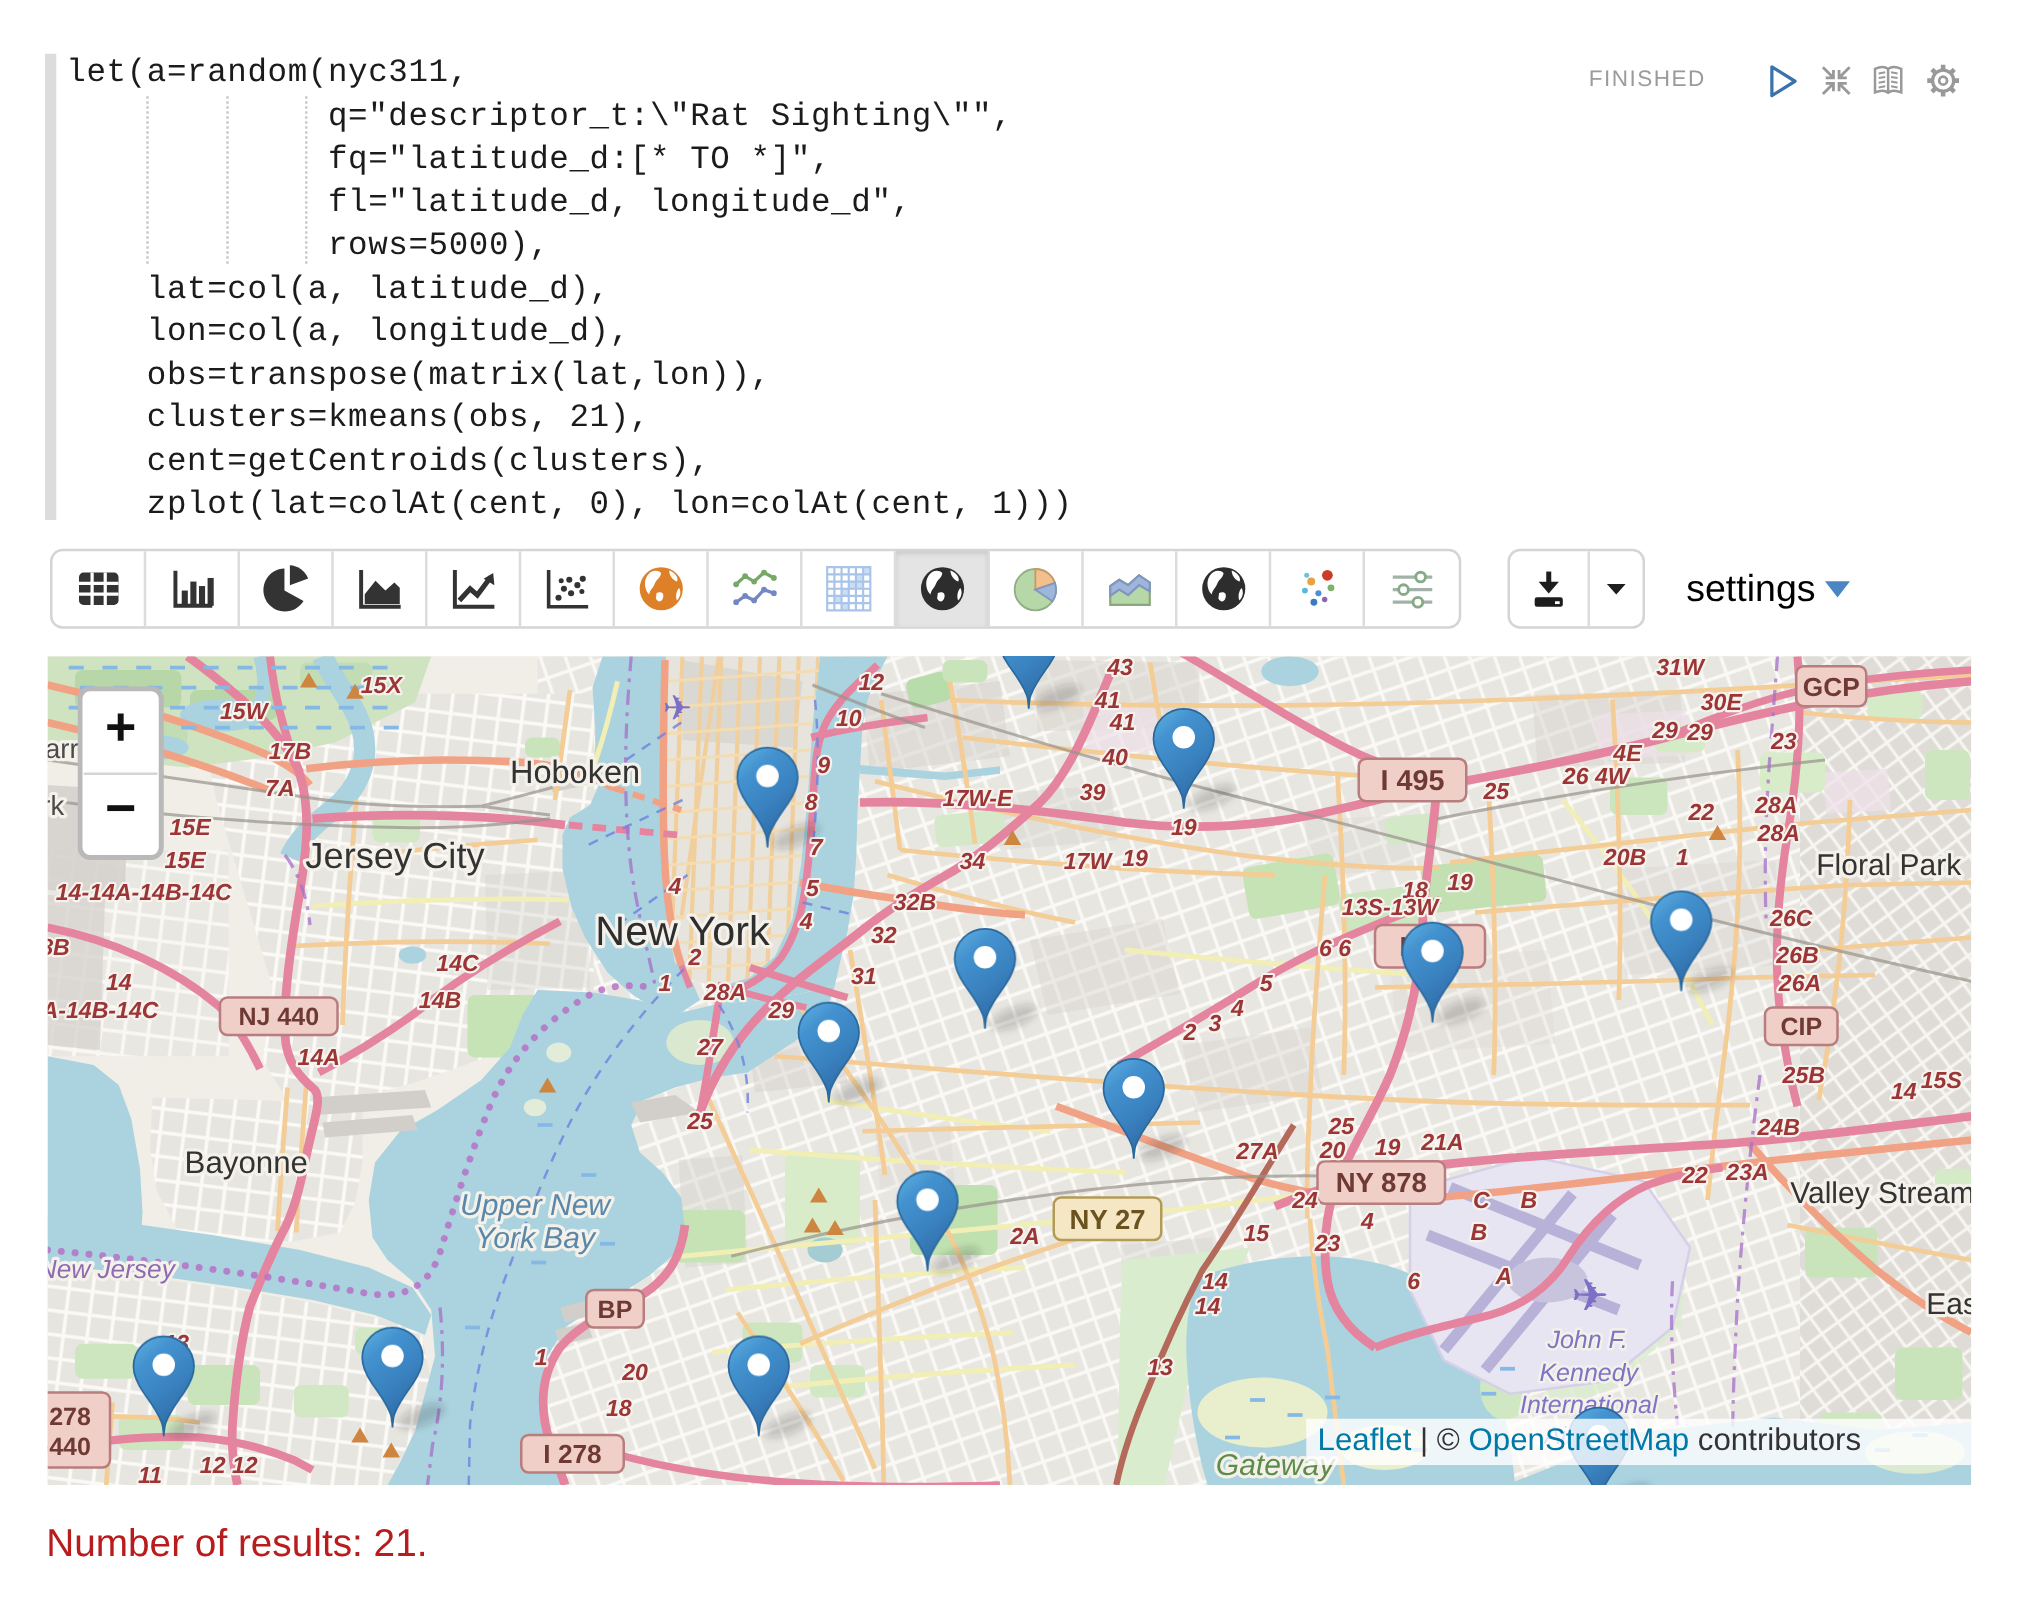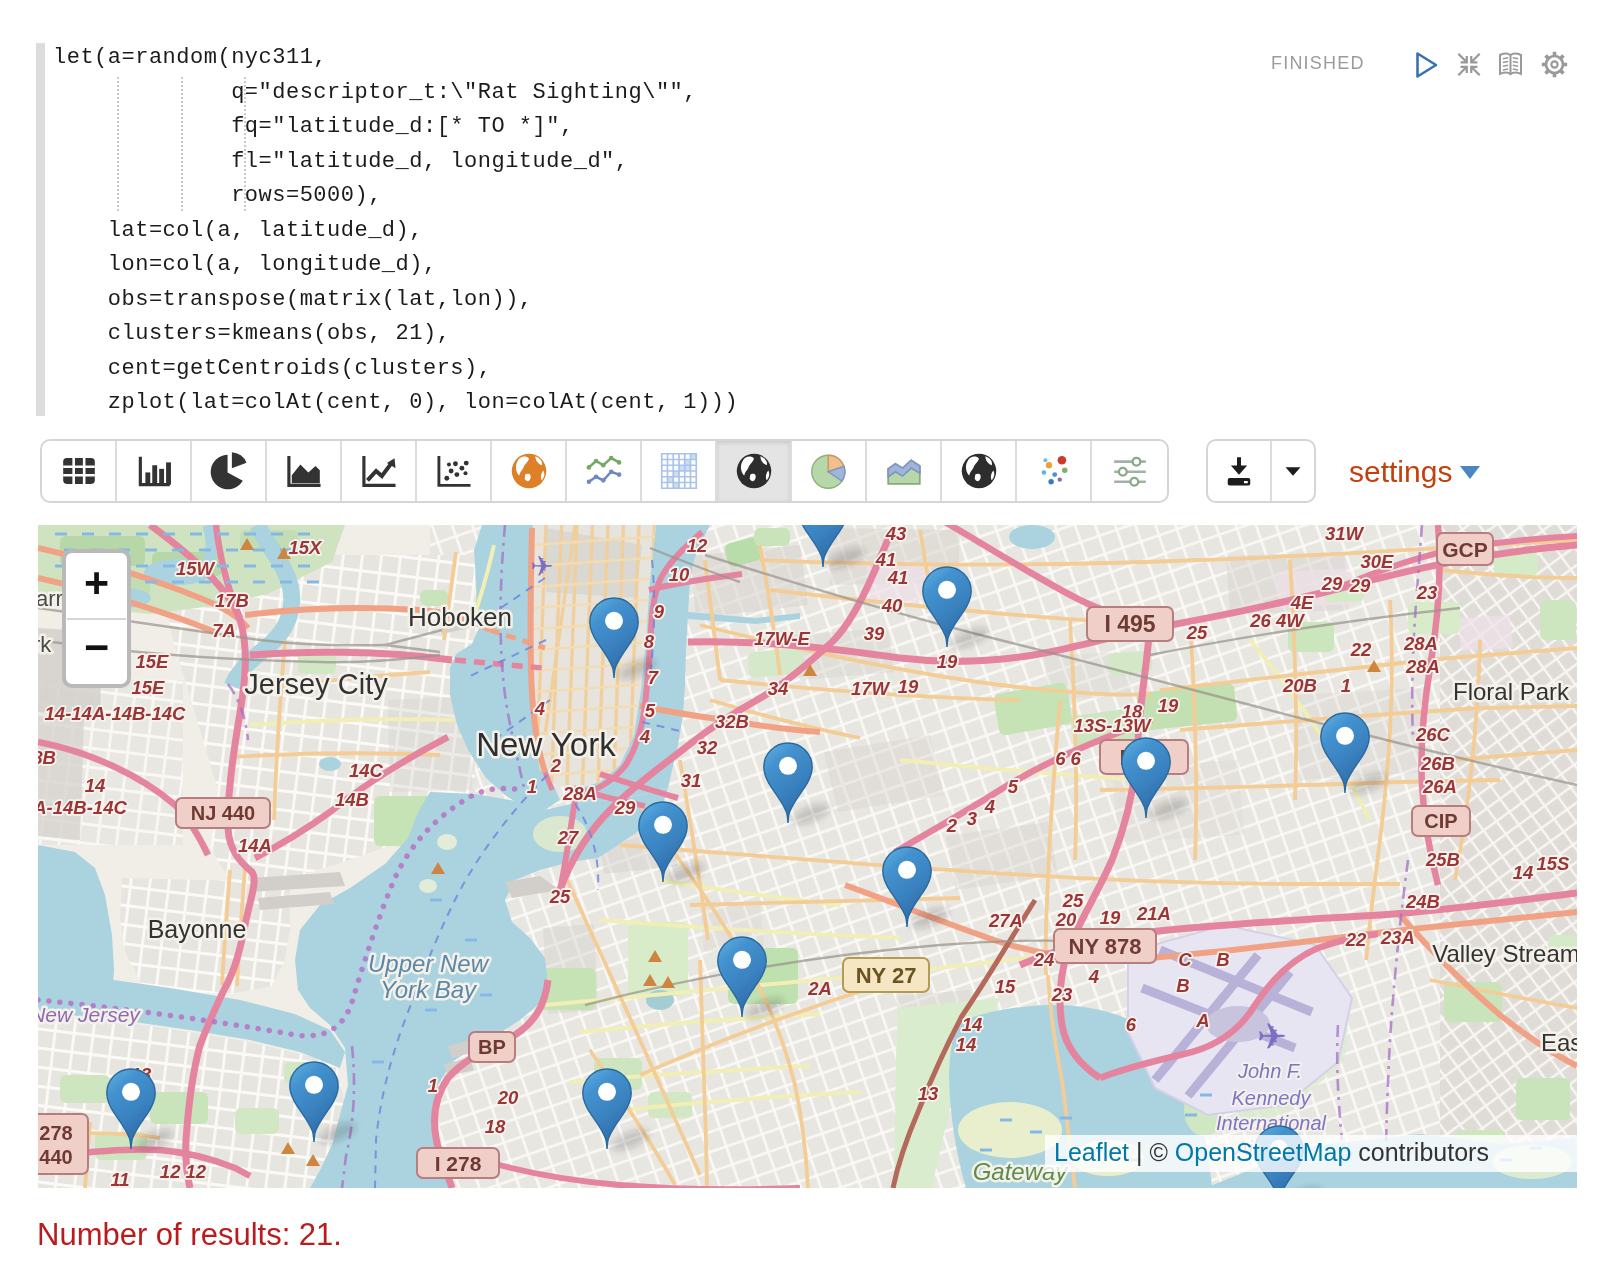--- a/index.html
+++ b/index.html
@@ -1,27 +1,27 @@
 <!DOCTYPE html>
 <html><head><meta charset="utf-8"><style>
 *{box-sizing:border-box}
 html,body{margin:0;padding:0;background:#fff;width:1614px;height:1284px;overflow:hidden}
 body{font-family:"Liberation Sans",sans-serif;position:relative}
-#code{position:absolute;left:53px;top:41px;font-family:"Liberation Mono",monospace;font-size:22px;line-height:34.5px;color:#1b1b1b;white-space:pre;margin:0;letter-spacing:0.5px}
+#code{position:absolute;left:53px;top:41px;font-family:"Liberation Mono",monospace;font-size:26px;line-height:34.5px;color:#1b1b1b;white-space:pre;margin:0;letter-spacing:0.5px}
 #gutter{position:absolute;left:36px;top:43px;width:9px;height:373px;background:#dcdcdc}
 .guide{position:absolute;top:77px;height:134px;border-left:2px dotted #c9c9c9;width:0}
 #hdr{position:absolute;top:53px;left:1271px;font-size:18px;color:#9b9b9b;letter-spacing:1.2px}
 .hicon{position:absolute;top:50px}
 #toolbar{position:absolute;left:40px;top:439px;display:flex;border:2px solid #d5d5d5;border-radius:10px;background:#fff;height:64px}
 .tb{width:75px;height:60px;display:flex;align-items:center;justify-content:center;border-right:2px solid #dcdcdc}
 .tb:last-child{border-right:none}
 .tb.sel{background:#e4e4e4;box-shadow:inset 0 2px 4px rgba(0,0,0,.12)}
 #dl{position:absolute;left:1206px;top:439px;display:flex;border:2px solid #d5d5d5;border-radius:10px;background:#fff;height:64px}
 .dlb{height:60px;display:flex;align-items:center;justify-content:center}
-#settings{position:absolute;left:1349px;top:455px;font-size:30px;color:#c2410c}
+#settings{position:absolute;left:1349px;top:455px;font-size:30px;color:#000000}
 #settings .caret{display:inline-block;width:0;height:0;border-left:10px solid transparent;border-right:10px solid transparent;border-top:13px solid #4b86c2;margin-left:8px;vertical-align:middle;margin-bottom:4px}
 #map{position:absolute;left:38px;top:525px;width:1539px;height:663px;overflow:hidden;background:#f2efe9}
 #zoomctl{position:absolute;left:24px;top:24px;width:69px;height:139px;border:4px solid #b9b9b9;border-radius:10px;background:#fff;z-index:40}
 #zoomctl .zbtn{width:61px;height:65px;display:flex;align-items:center;justify-content:center;font-size:43px;font-weight:bold;color:#111}
 #zoomctl .zdiv{height:2px;background:#d5d5d5;margin:0 1px}
 #attr{position:absolute;right:0;bottom:16px;height:37px;width:532px;background:rgba(255,255,255,.8);font-size:25px;line-height:34px;padding-left:9px;color:#333;z-index:50;white-space:nowrap}
 .lnk{color:#0078a8}
 #result{position:absolute;left:37px;top:1217px;font-size:31px;color:#b91c1c}
 </style></head>
 <body>

